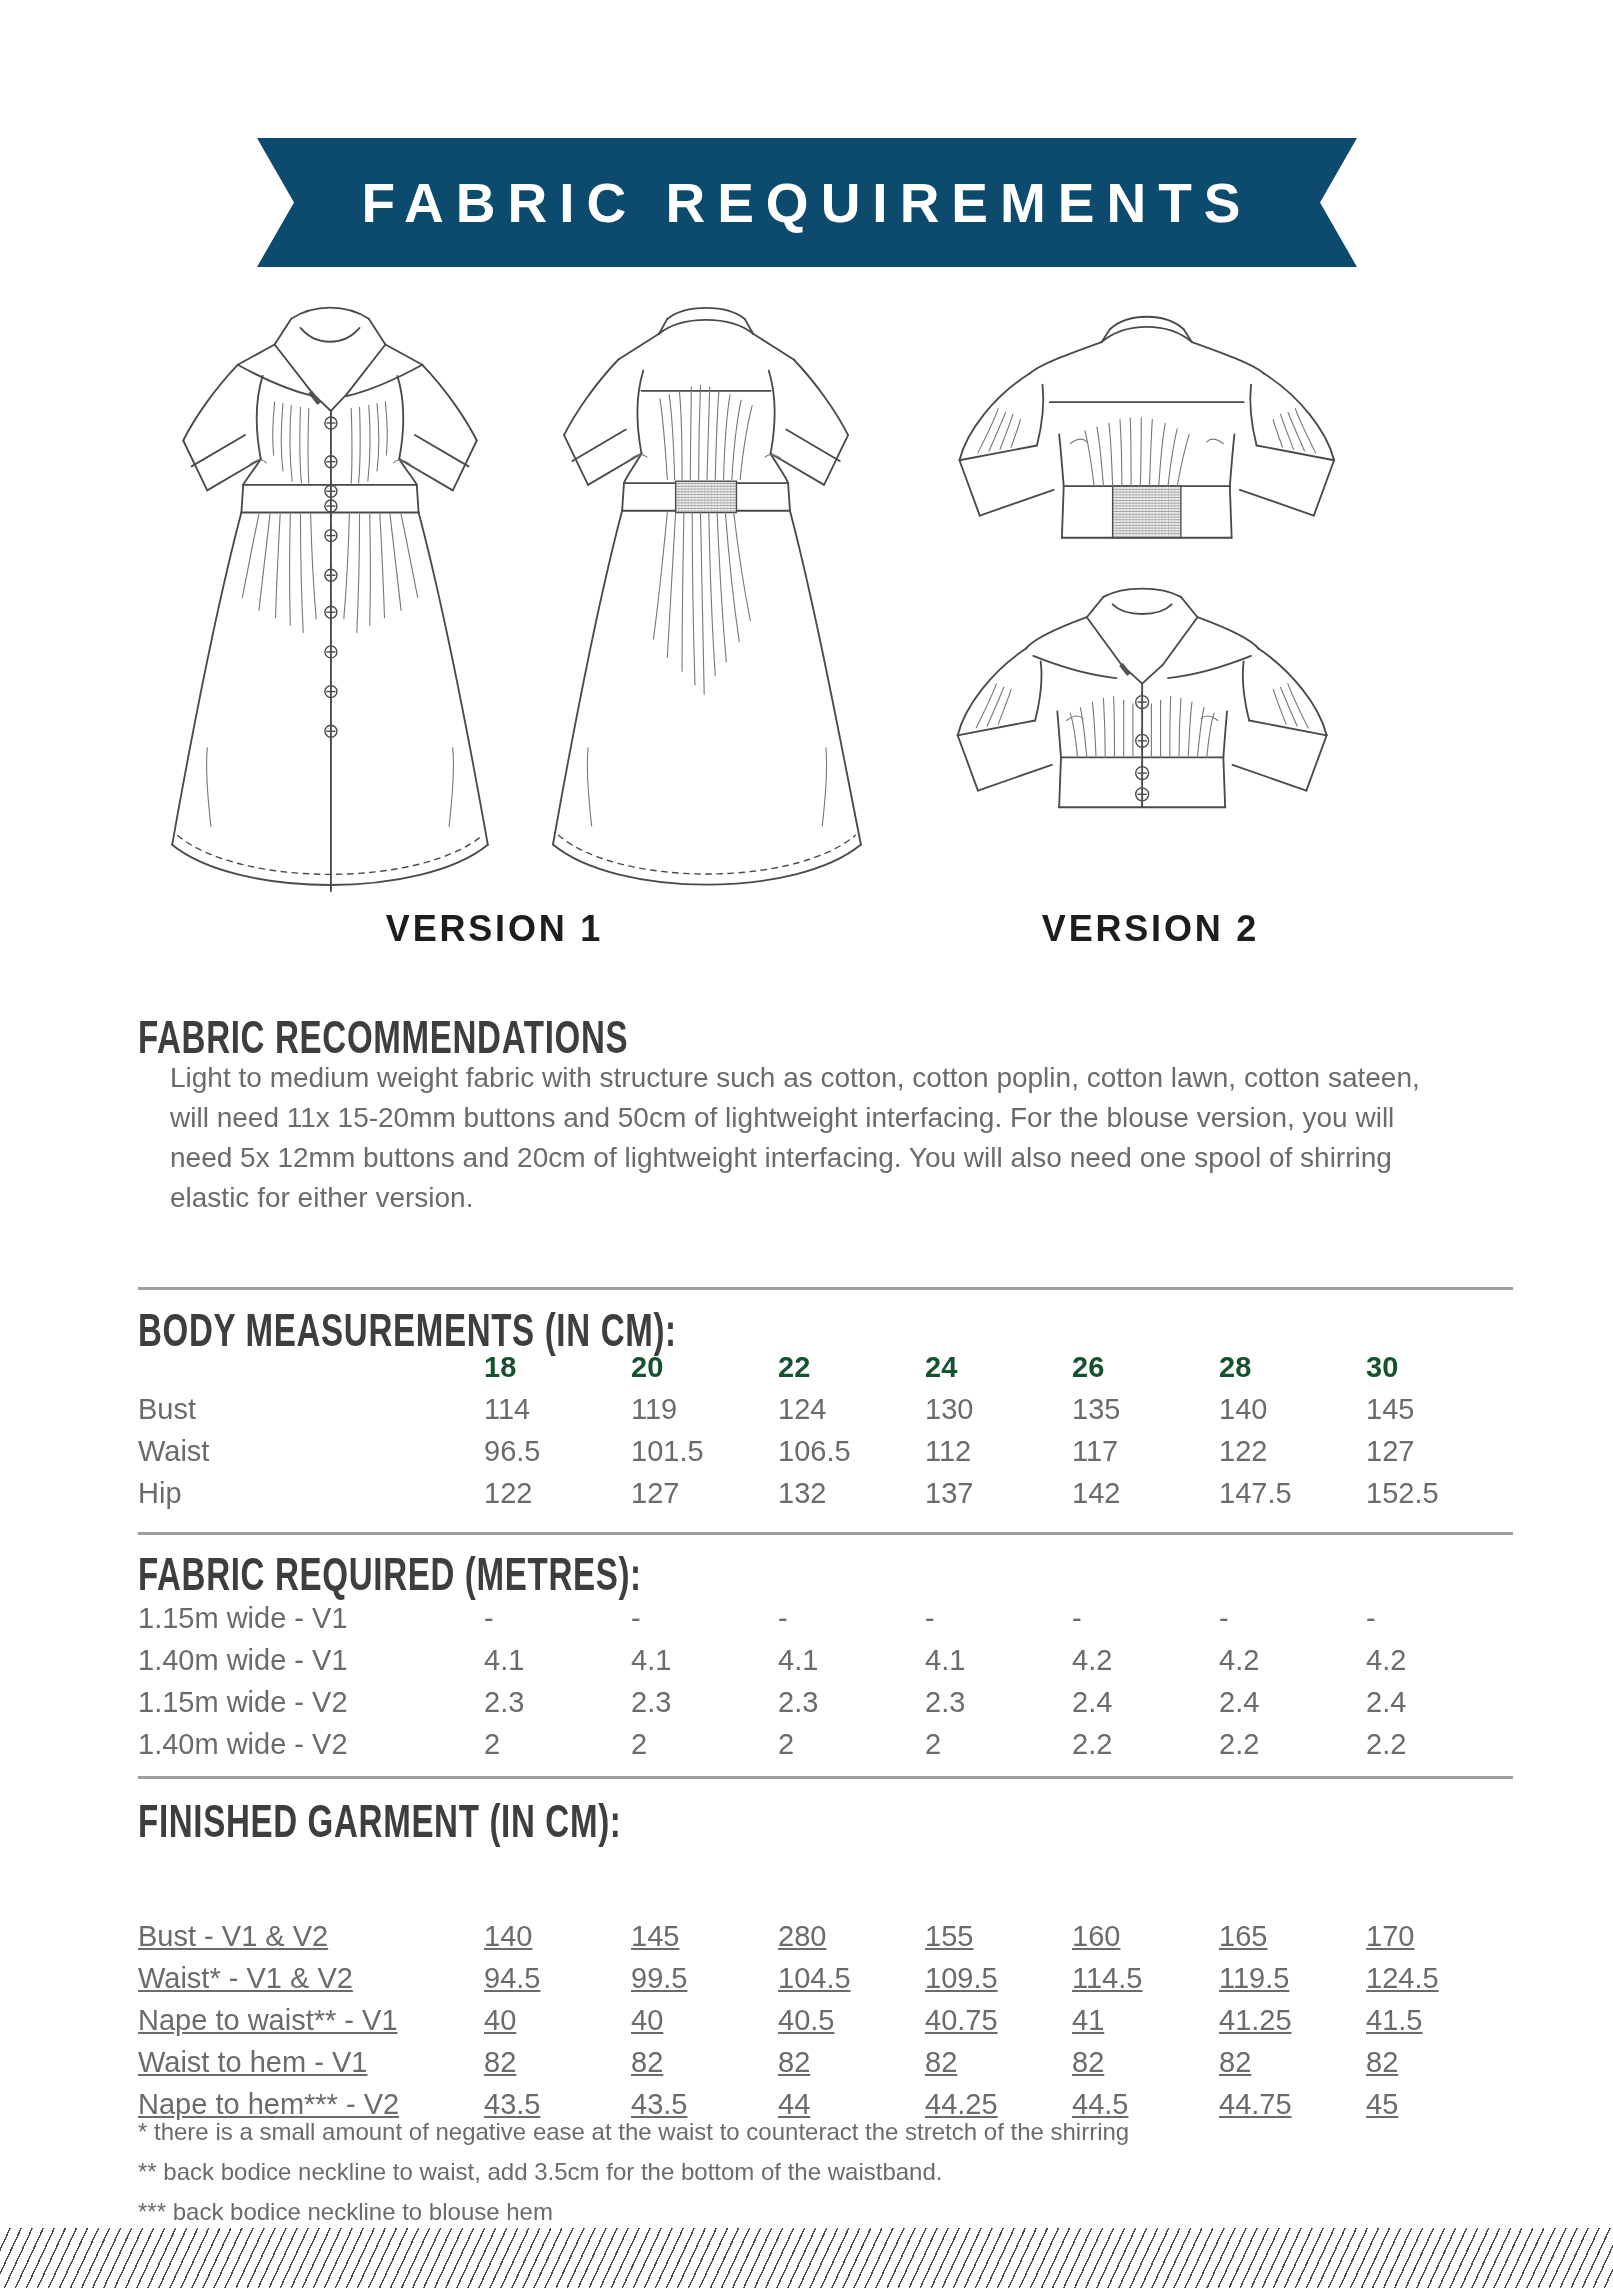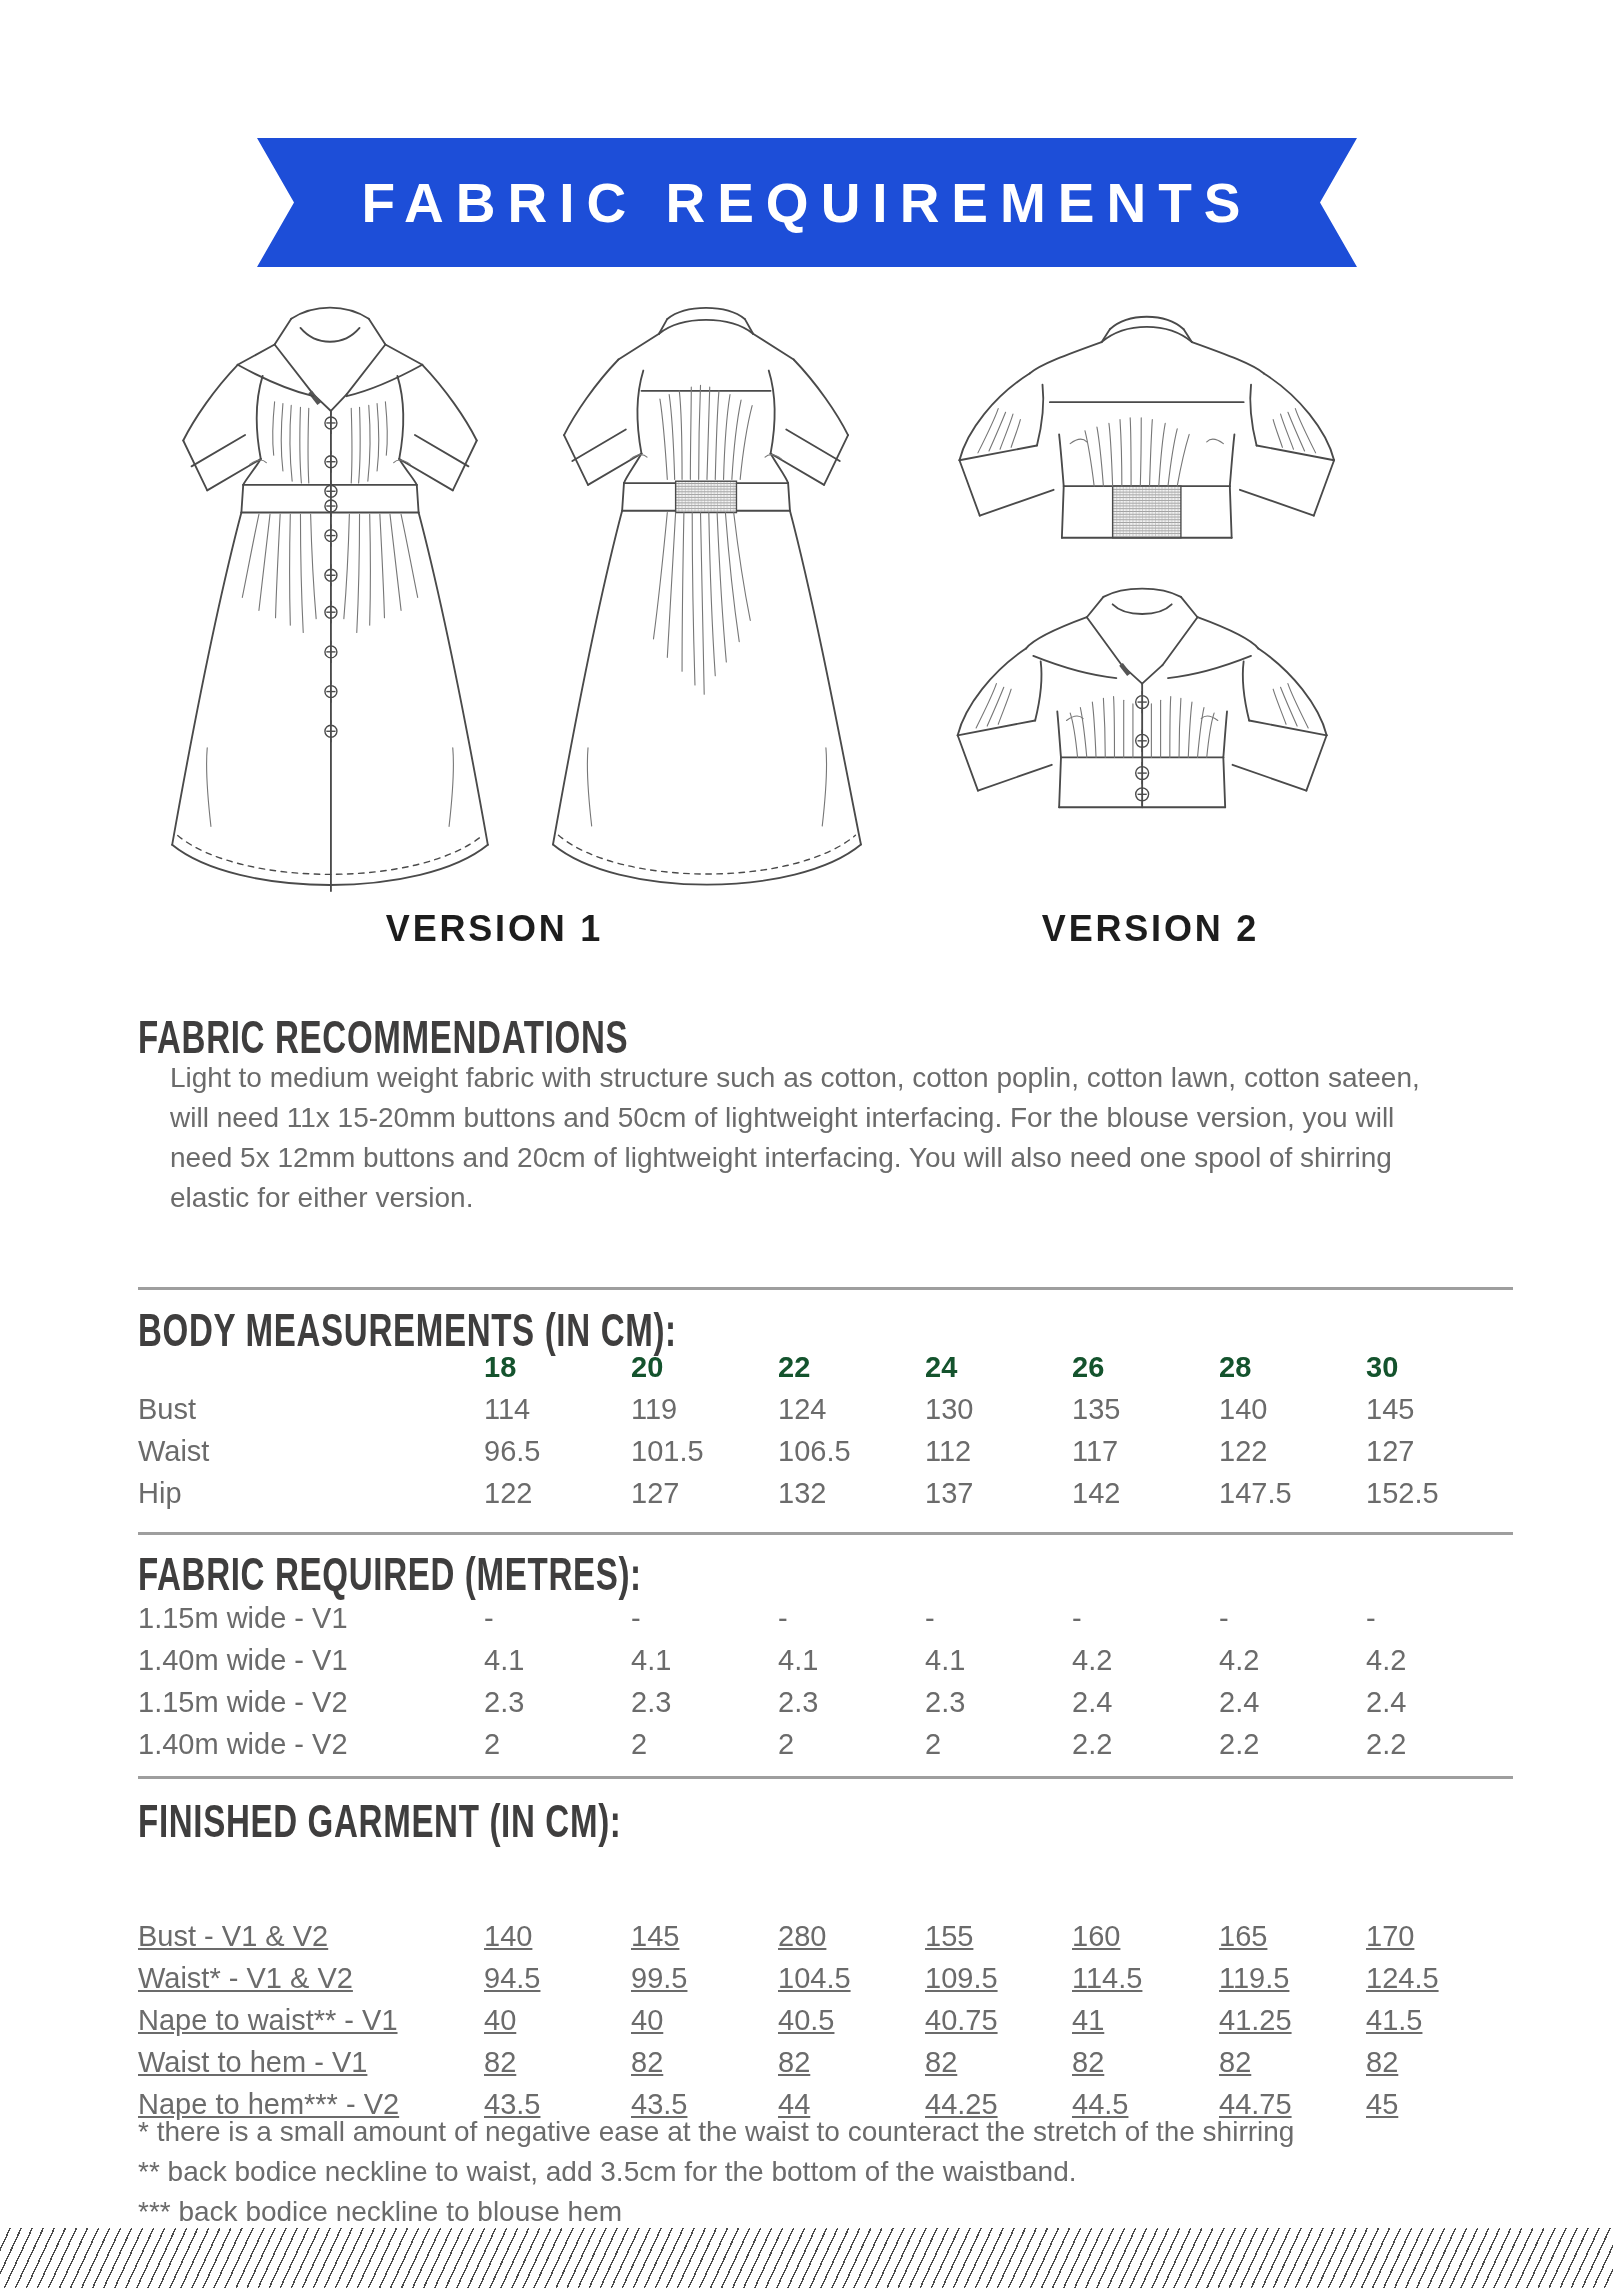--- a/index.html
+++ b/index.html
@@ -1,20 +1,20 @@
 <!DOCTYPE html>
 <html style="font-size:14.8px"><head>
 <meta charset="utf-8">
 <style>
   html,body{margin:0;padding:0;background:#ffffff;}
   .page{position:relative;width:1613px;height:2289px;background:#ffffff;overflow:hidden;
         font-family:"Liberation Sans","DejaVu Sans",sans-serif;}
 
   
-  .banner{position:absolute;left:257px;top:138px;width:1100px;height:129px;background:#1d4ed8;
+  .banner{position:absolute;left:257px;top:138px;width:1100px;height:129px;background:#0c4a6e;
           clip-path:polygon(0 0,100% 0,calc(100% - 37px) 50%,100% 100%,0 100%,37px 50%);
           display:flex;align-items:center;justify-content:center;}
   .banner-text{color:#ffffff;font-weight:bold;font-size:55px;letter-spacing:12px;white-space:nowrap;}
 
   
   .flat{position:absolute;}
   #v1f{left:150px;top:300px;}
   #v1b{left:529px;top:302px;}
   #v2b{left:941px;top:305px;}
   #v2f{left:941px;top:584px;}
@@ -33,21 +33,21 @@
   .rule{position:absolute;left:138px;width:1375px;height:2.8px;background:#9e9e9e;}
   .r1{top:1287px;} .r2{top:1532px;} .r3{top:1776px;}
 
   .table{position:absolute;left:138px;width:1375px;font-size:29px;color:#6b6b6b;}
   .bm{top:1351px;} .fr{top:1602px;} .fg{top:1920px;text-decoration:underline;}
   .trow{display:grid;grid-template-columns:346px repeat(7,1fr);height:42px;align-items:start;}
   .tlabel{white-space:nowrap;}
   .tcell{white-space:nowrap;}
   .trow.sizes .tcell{font-weight:bold;color:#14532d;}
 
-  .footnotes{position:absolute;left:138px;top:2112px;font-size:28px;line-height:40px;color:#6b6b6b;}
+  .footnotes{position:absolute;left:138px;top:2112px;font-size:24px;line-height:40px;color:#6b6b6b;}
   .footnotes .line{white-space:nowrap;}
 
   .stripes{position:absolute;left:0;top:2228px;width:1613px;height:61px;
            background:repeating-linear-gradient(115deg,#ffffff 0 8.6px,#4a4a4a 8.6px 10px);}
 
   svg .outline{fill:none;stroke:#4a4a4a;stroke-width:2;stroke-linecap:round;stroke-linejoin:round;}
   svg .fine{fill:none;stroke:#777777;stroke-width:1.2;stroke-linecap:round;}
   svg .dashed{fill:none;stroke:#4a4a4a;stroke-width:1.5;stroke-dasharray:6 6;}
 </style>
 </head>

